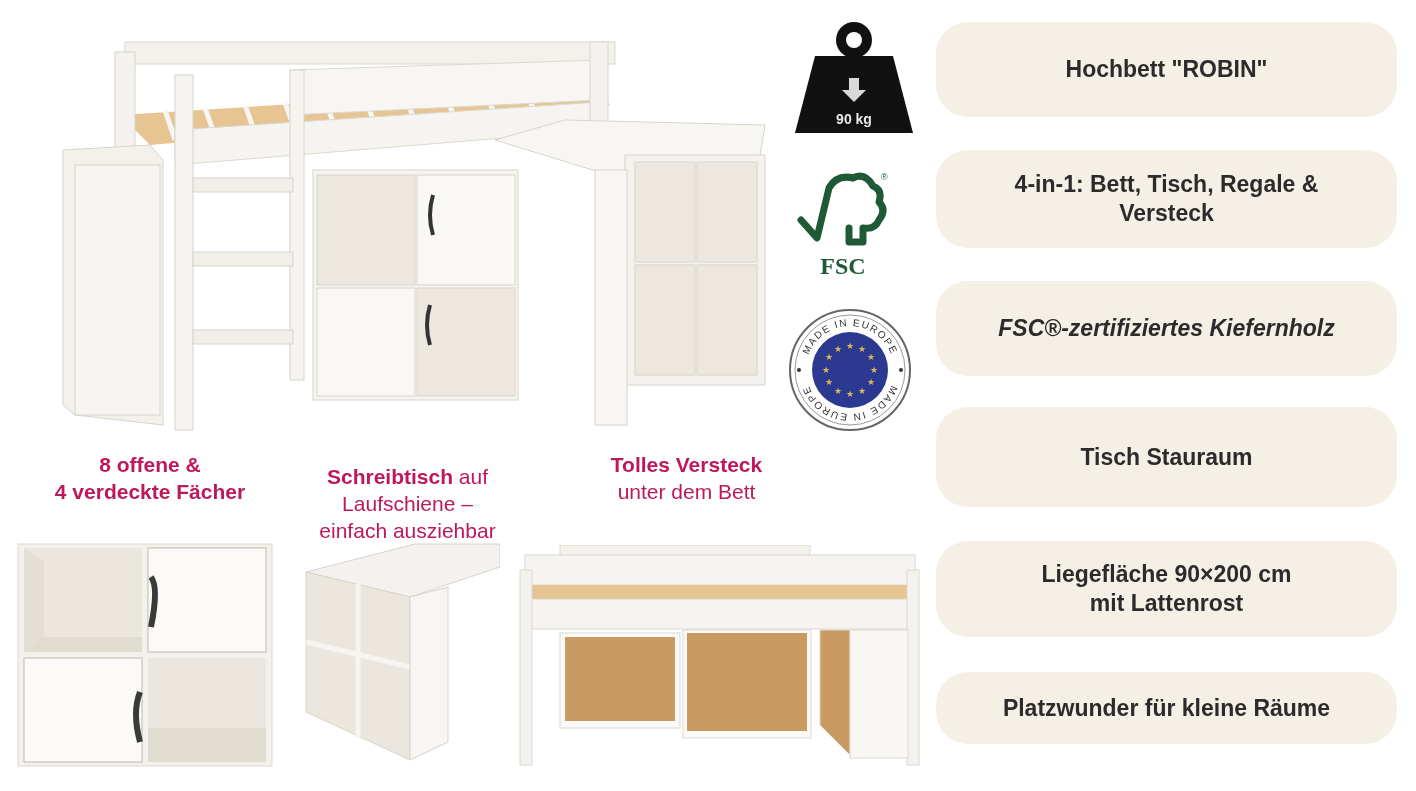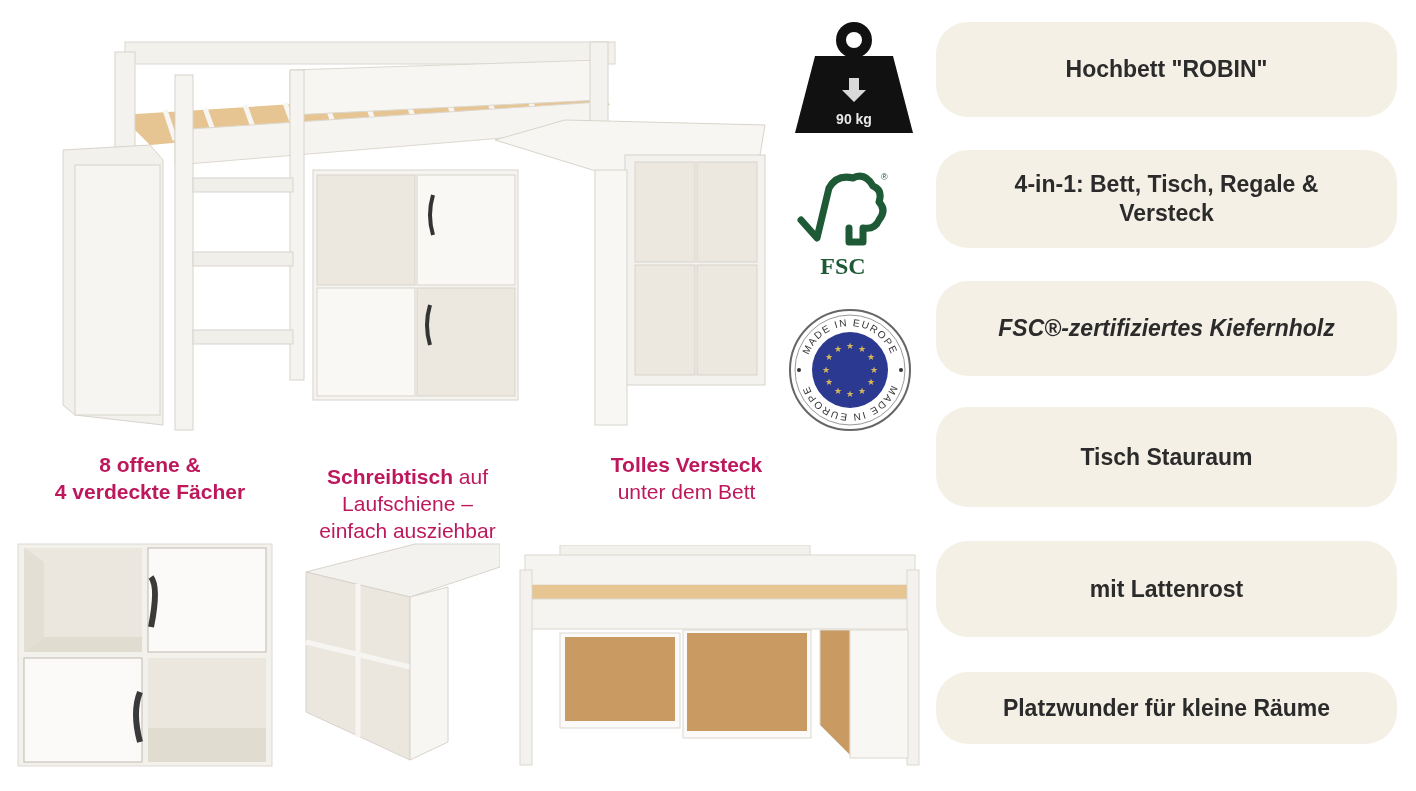--- a/index.html
+++ b/index.html
@@ -212,19 +212,20 @@
     </div>
   </div>
   <div class="pill" style="top:259px;font-style:italic;">
     <span>FSC®-zertifiziertes Kiefernholz</span>
   </div>
   <div class="pill" style="top:385px; height:100px;">
     <span>Tisch Stauraum</span>
   </div>
   <div class="pill" style="top:519px; height:96px;">
     <div>
+      <span>Liegefläche 90×200 cm</span>
       <span>mit Lattenrost</span>
     </div>
   </div>
   <div class="pill" style="top:650px; height:72px;">
     <span>Platzwunder für kleine Räume</span>
   </div>
 </div>
 
 </body></html>

